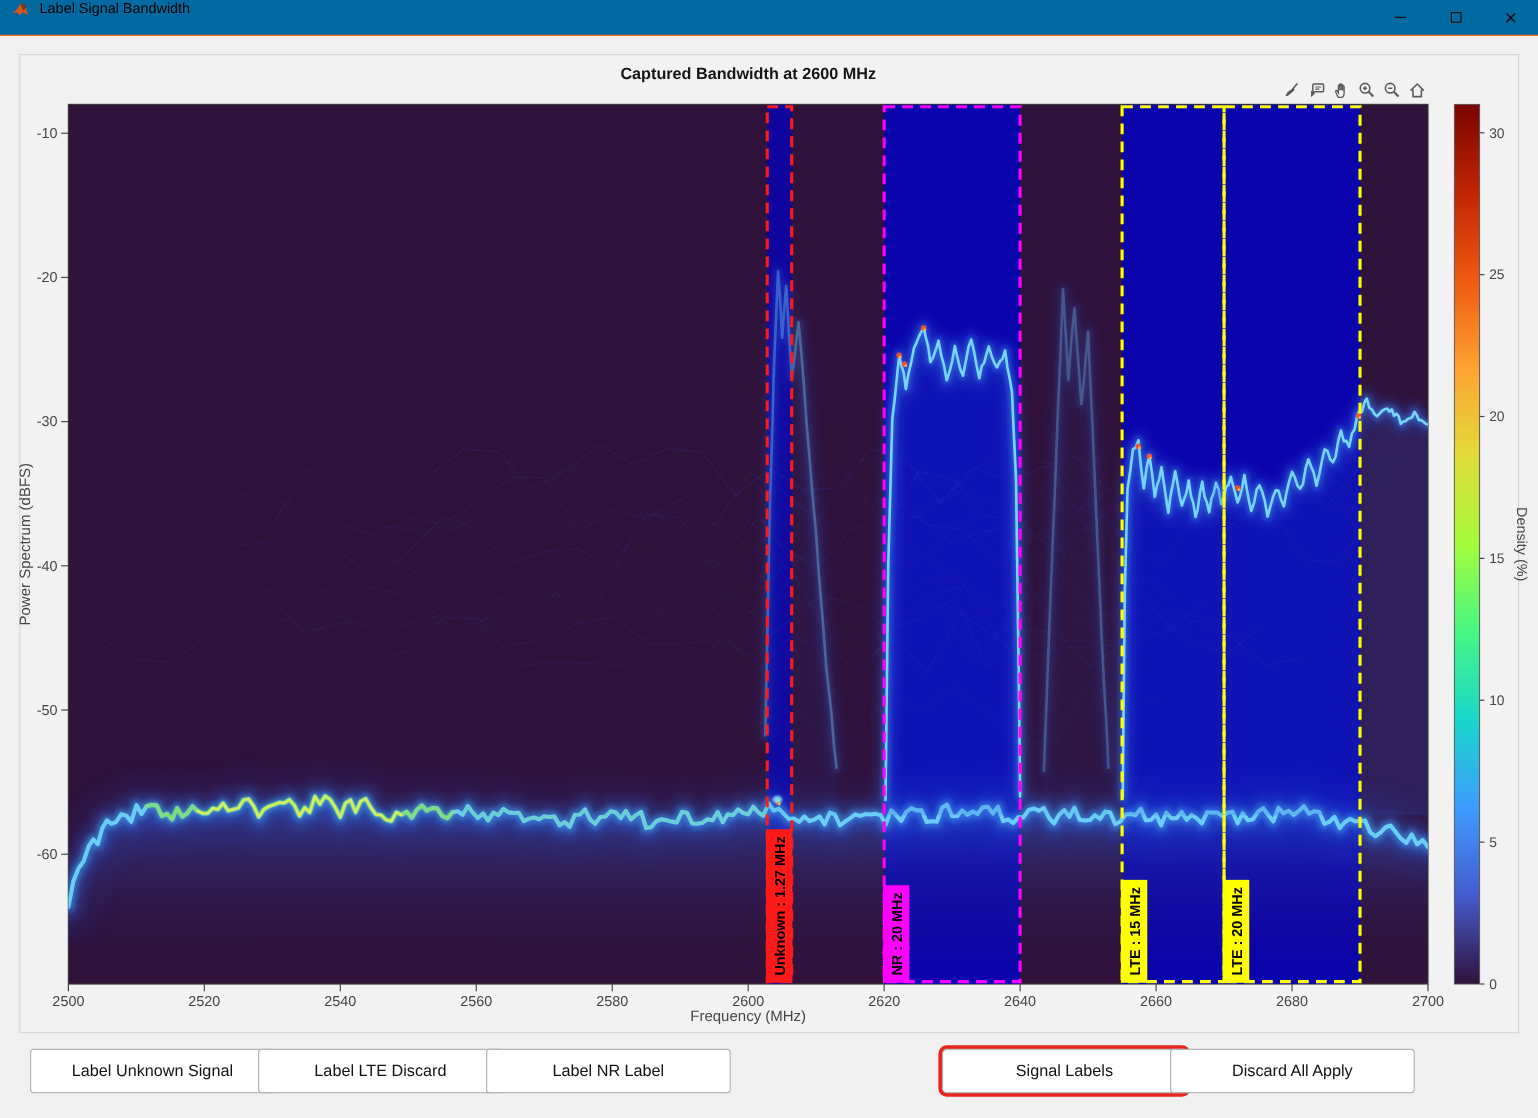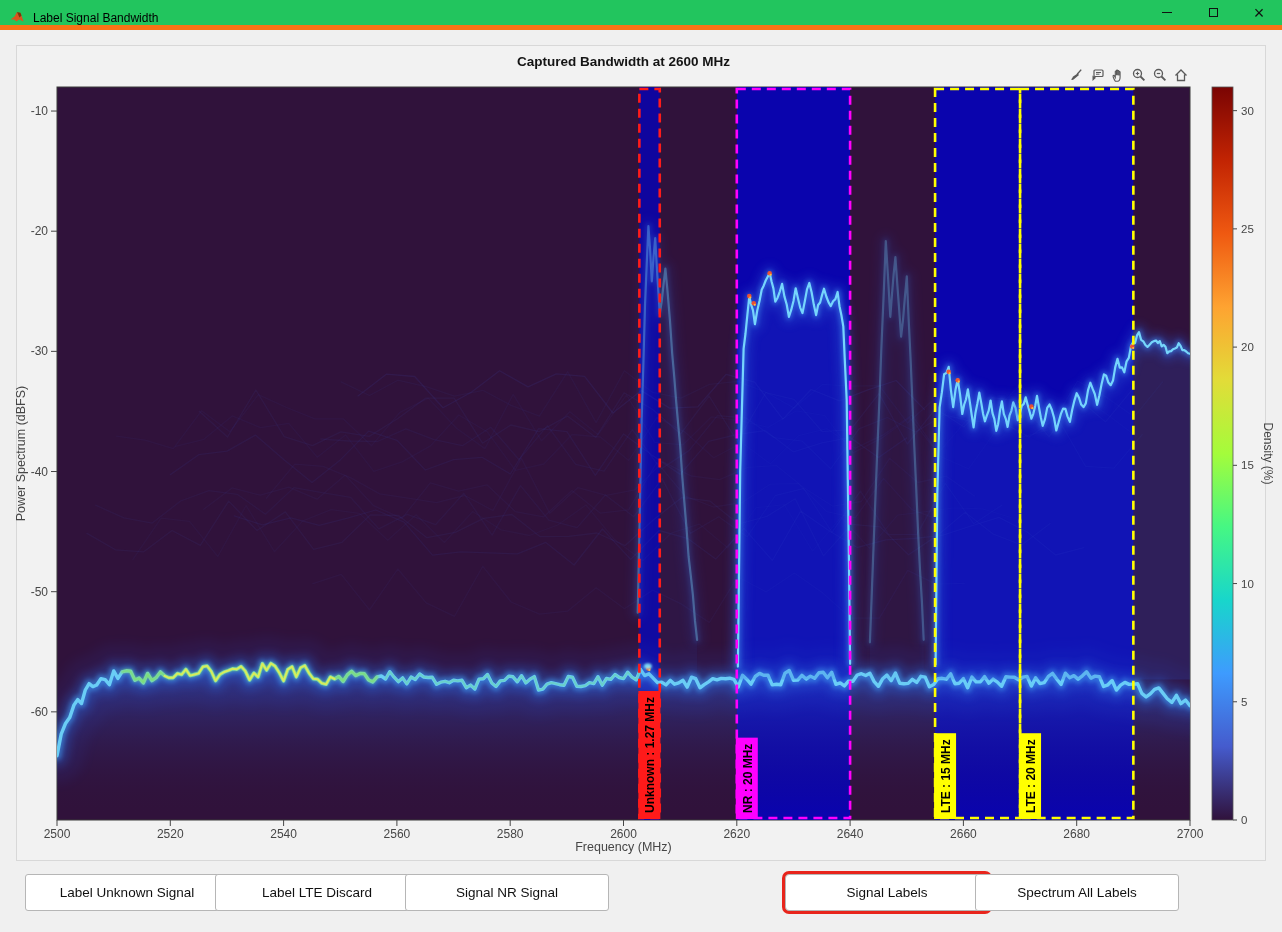--- a/index.html
+++ b/index.html
@@ -1,17 +1,17 @@
 <!DOCTYPE html>
 <html><head>
 <meta charset="utf-8">
 <style>
 *{margin:0;padding:0;box-sizing:border-box}
 html,body{width:1282px;height:932px;overflow:hidden;background:#f0f0f0;font-family:"Liberation Sans",sans-serif}
-.titlebar{position:absolute;top:0;left:0;right:0;height:30px;background:#22c55e;border-bottom:5px solid #f97316;display:flex;align-items:flex-end;z-index:50}
+.titlebar{position:absolute;top:0;left:0;right:0;height:30px;background:#0369a1;border-bottom:1px solid #f97316;display:flex;align-items:flex-start;z-index:50}
 .tb-icon{width:16px;height:16px;margin-left:9px;flex:0 0 auto}
 .tb-title{font-size:12px;color:#000;margin-left:8px}
 .tb-controls{margin-left:auto;display:flex;height:100%}
 .tb-btn{width:46px;height:100%;display:flex;align-items:center;justify-content:center;color:#111;cursor:default}
 .min-glyph{width:10px;height:1px;background:#111;display:block}
 .max-glyph{width:9px;height:9px;border:1px solid #111;display:block}
 .close-glyph{font-size:18px;line-height:1}
 .panel{position:absolute;left:16px;top:45px;width:1250px;height:816px;background:#f2f2f2;border:1px solid #d8d8d8;z-index:1}
 #plot-svg{position:absolute;left:0;top:0;width:1282px;height:932px;pointer-events:none;z-index:10}
 .axtb{position:absolute;left:1066px;top:65px;display:flex;gap:1px;z-index:20}
@@ -248,15 +248,15 @@
     <text x="1241" y="351.0967741935484" text-anchor="start" font-size="11.5" fill="#464646">20</text>
     <line x1="1233" y1="228.8709677419355" x2="1237" y2="228.8709677419355" stroke="#464646"></line>
     <text x="1241" y="232.8709677419355" text-anchor="start" font-size="11.5" fill="#464646">25</text>
     <line x1="1233" y1="110.64516129032256" x2="1237" y2="110.64516129032256" stroke="#464646"></line>
     <text x="1241" y="114.64516129032256" text-anchor="start" font-size="11.5" fill="#464646">30</text>
     <text transform="translate(1264,453.5) rotate(90)" text-anchor="middle" font-size="12" fill="#464646">Density (%)</text>
   </svg>
 
 <button class="mbtn" style="left:25px">Label Unknown Signal</button>
 <button class="mbtn" style="left:215px">Label LTE Discard</button>
-<button class="mbtn" style="left:405px">Signal NR Signal</button>
+<button class="mbtn" style="left:405px">Label NR Label</button>
 <button class="mbtn hl" style="left:785px">Signal Labels</button>
-<button class="mbtn" style="left:975px">Spectrum All Labels</button>
+<button class="mbtn" style="left:975px">Discard All Apply</button>
 
 </body></html>

